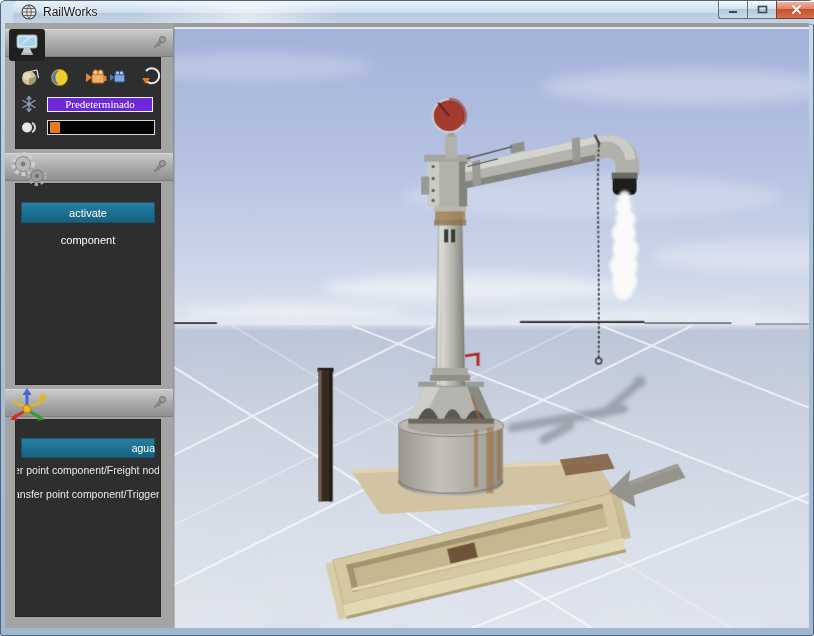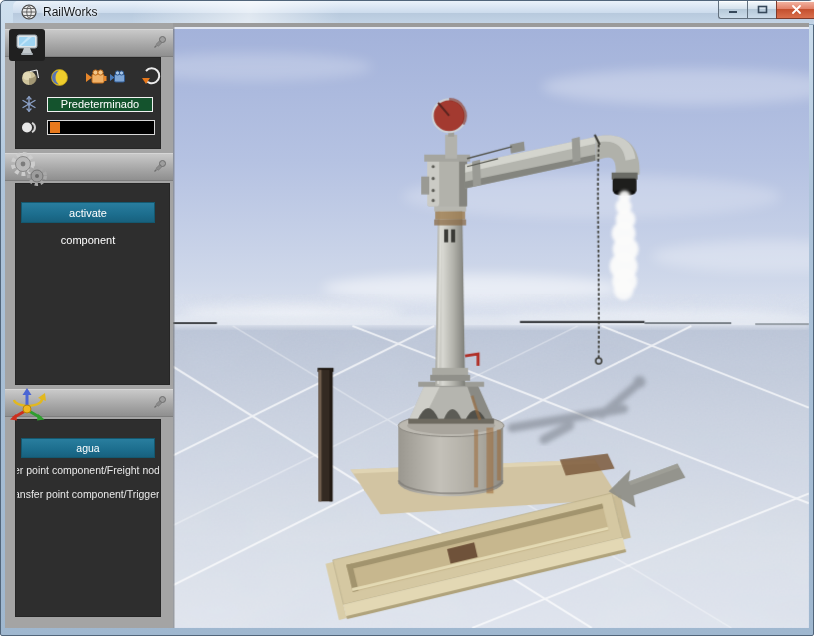--- a/index.html
+++ b/index.html
@@ -35,23 +35,23 @@
   .panel-body{position:absolute;left:10px;width:146px;background:#2e2e2e;
     box-shadow:inset 0 0 0 1px #262626;}
   .icon-tab{position:absolute;left:4px;top:-1px;width:36px;height:32px;background:#202020;
     border-radius:3px;display:flex;align-items:center;justify-content:center;z-index:3;}
   .head-icon{position:absolute;left:2px;top:-3px;z-index:3;}
   .pin{position:absolute;right:6px;top:5px;width:14px;height:14px;z-index:3;}
   
   .tool-row{position:absolute;left:6px;top:10px;width:134px;display:flex;align-items:center;}
   .tbtn{width:22px;height:20px;display:flex;align-items:center;justify-content:center;}
   .weather-row{position:absolute;left:6px;top:38px;width:136px;height:18px;display:flex;align-items:center;}
-  .weather-input{margin-left:10px;width:104px;height:13px;background:#14532d;color:#fff;
+  .weather-input{margin-left:10px;width:104px;height:13px;background:#6d28d9;color:#fff;
     border:1px solid #f2f2f2;font-size:11px;text-align:center;padding:0;
-    font-family:Liberation Sans, sans-serif;}
+    font-family:Liberation Serif, serif;}
   .slider-row{position:absolute;left:6px;top:62px;width:136px;height:16px;display:flex;align-items:center;}
   .slider-track{margin-left:8px;position:relative;width:106px;height:13px;background:#000;
     border:1px solid #d9d9d9;}
   .slider-handle{position:absolute;left:2px;top:1px;width:10px;height:11px;background:#e8791c;}
   
   .row-btn{position:absolute;left:6px;width:134px;height:21px;color:#fff;font-size:11px;
     display:flex;align-items:center;justify-content:center;cursor:default;}
   .row-btn.sel{background:linear-gradient(180deg,#2a7fa0,#1c6d8d 60%,#175f7c);
     box-shadow:inset 0 0 0 1px #14586f;}
   .link-row{position:absolute;left:2px;width:142px;height:16px;color:#e9e9e9;font-size:10.5px;
@@ -199,21 +199,21 @@
           <circle cx="30" cy="25" r="7.5" fill="none" stroke="#a9a9a9" stroke-width="5" stroke-dasharray="3,2.4"></circle>
           <circle cx="30" cy="25" r="6" fill="#9d9d9d" stroke="#757575"></circle>
           <circle cx="30" cy="25" r="2" fill="#6b6b6b"></circle>
         </svg>
         <svg class="pin" viewBox="0 0 14 14">
           <circle cx="9.5" cy="4.5" r="3" fill="#9e9e9e" stroke="#6d6d6d"></circle>
           <rect x="4.5" y="6" width="3" height="5" transform="rotate(45 6 8.5)" fill="#8b8b8b" stroke="#6d6d6d" stroke-width=".6"></rect>
           <line x1="3.5" y1="10.5" x2="1.5" y2="12.5" stroke="#6d6d6d" stroke-width="1.2"></line>
         </svg>
       </div>
-      <div class="panel-body" style="top:160px;height:202px;padding-left:9px;">
+      <div class="panel-body" style="top:160px;height:202px;">
         <div class="row-btn sel" style="top:19px;">
           <span>activate</span>
         </div>
         <div class="row-btn" style="top:46px;">
           <span>component</span>
         </div>
       </div>
 
       <div class="panel-head" style="top:366px;">
         <svg class="head-icon" width="42" height="36" viewBox="0 0 42 36">
@@ -227,21 +227,21 @@
           <polygon points="31,27 30,33.5 37.5,32.5" fill="#2f9e2f"></polygon>
           <circle cx="20" cy="22" r="4" fill="#f0b81e" stroke="#b8860a"></circle>
         </svg>
         <svg class="pin" viewBox="0 0 14 14">
           <circle cx="9.5" cy="4.5" r="3" fill="#9e9e9e" stroke="#6d6d6d"></circle>
           <rect x="4.5" y="6" width="3" height="5" transform="rotate(45 6 8.5)" fill="#8b8b8b" stroke="#6d6d6d" stroke-width=".6"></rect>
           <line x1="3.5" y1="10.5" x2="1.5" y2="12.5" stroke="#6d6d6d" stroke-width="1.2"></line>
         </svg>
       </div>
       <div class="panel-body" style="top:396px;height:198px;">
-        <div class="link-row sel" style="top:19px;">
+        <div class="link-row sel" style="top:19px;justify-content:flex-end;">
           <span>agua</span>
         </div>
         <div class="link-row" style="top:43px;">
           <span>er point component/Freight node</span>
         </div>
         <div class="link-row" style="top:67px;">
           <span>ansfer point component/Trigger b</span>
         </div>
       </div>
     </div>

